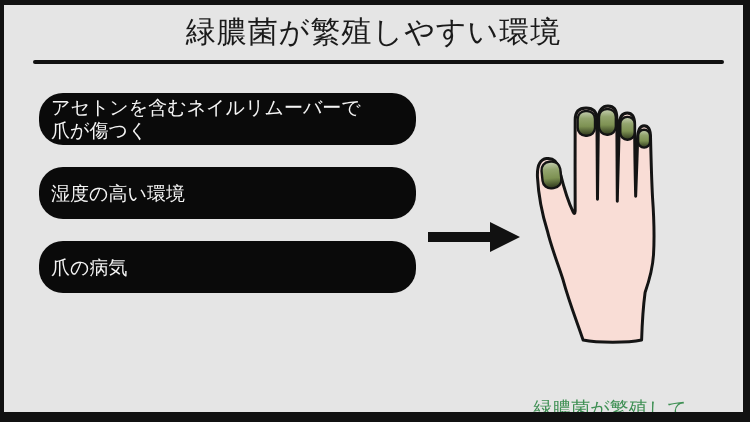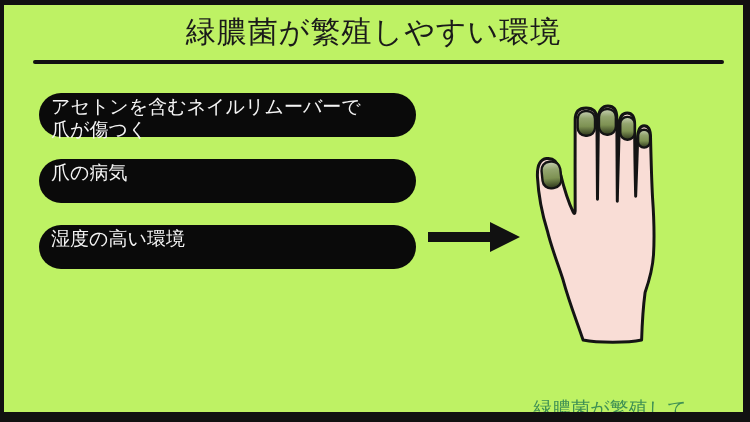--- a/index.html
+++ b/index.html
@@ -1,20 +1,20 @@
 <!DOCTYPE html>
 <html style="--frame-border: #111111; --box-bg: #0a0a0a; --box-text: #f5f5f5; --title-text: #1a1a1a; --caption-green: #3f9054; --skin: #f9ddd6; --outline: #141414; --nail-light: #c8d0b4; --nail-mid: #7e9253; --nail-dark: #2c351a; --arrow: #111111;"><head>
 <meta charset="utf-8">
 <style>
   html,body{margin:0;padding:0;background:#ffffff;}
   *{box-sizing:border-box;}
   .frame{
     position:relative;
     width:750px;height:422px;
-    background:#bef264;
+    background:#e5e5e5;
     border-style:solid;
     border-color:var(--frame-border,#111111);
     border-width:5px 7px 10px 4px;
     overflow:hidden;
     font-family:Liberation Serif, serif;
   }
   .page-title{
     position:absolute;top:8px;left:0;right:0;
     text-align:center;
     font-size:30px;line-height:38px;
@@ -27,24 +27,24 @@
     position:absolute;left:29px;top:55px;
     width:691px;height:4px;border-radius:2px;
     background:var(--frame-border,#111111);
   }
   .causes{
     position:absolute;left:35px;top:88px;
     width:377px;
     display:flex;flex-direction:column;gap:22px;
   }
   .cause-box{
-    height:44px;
+    height:52px;
     background:var(--box-bg,#0a0a0a);
     border-radius:24px;
-    display:flex;
+    display:flex;align-items:center;
     padding:2px 3px 2px 12px;
   }
   .cause-box span{
     color:var(--box-text,#f5f5f5);
     font-size:19px;line-height:23px;
     white-space:pre;
     letter-spacing:0;
   }
   .arrow-wrap{
     position:absolute;left:424px;top:217px;
@@ -69,24 +69,24 @@
 
   <div class="page-title">緑膿菌が繁殖しやすい環境</div>
   <div class="title-underline"></div>
 
   <div class="causes">
     <div class="cause-box">
       <span>アセトンを含むネイルリムーバーで
 爪が傷つく</span>
     </div>
     <div class="cause-box">
-      <span>爪の病気</span>
+      <span>湿度の高い環境</span>
     </div>
     <div class="cause-box">
-      <span>湿度の高い環境</span>
+      <span>爪の病気</span>
     </div>
   </div>
 
   <div class="arrow-wrap">
     <svg width="92" height="30" viewBox="0 0 92 30">
       <polygon points="0,10 62,10 62,0 92,15 62,30 62,20 0,20" fill="var(--arrow,#111111)"></polygon>
     </svg>
   </div>
 
   <div class="hand-wrap">

